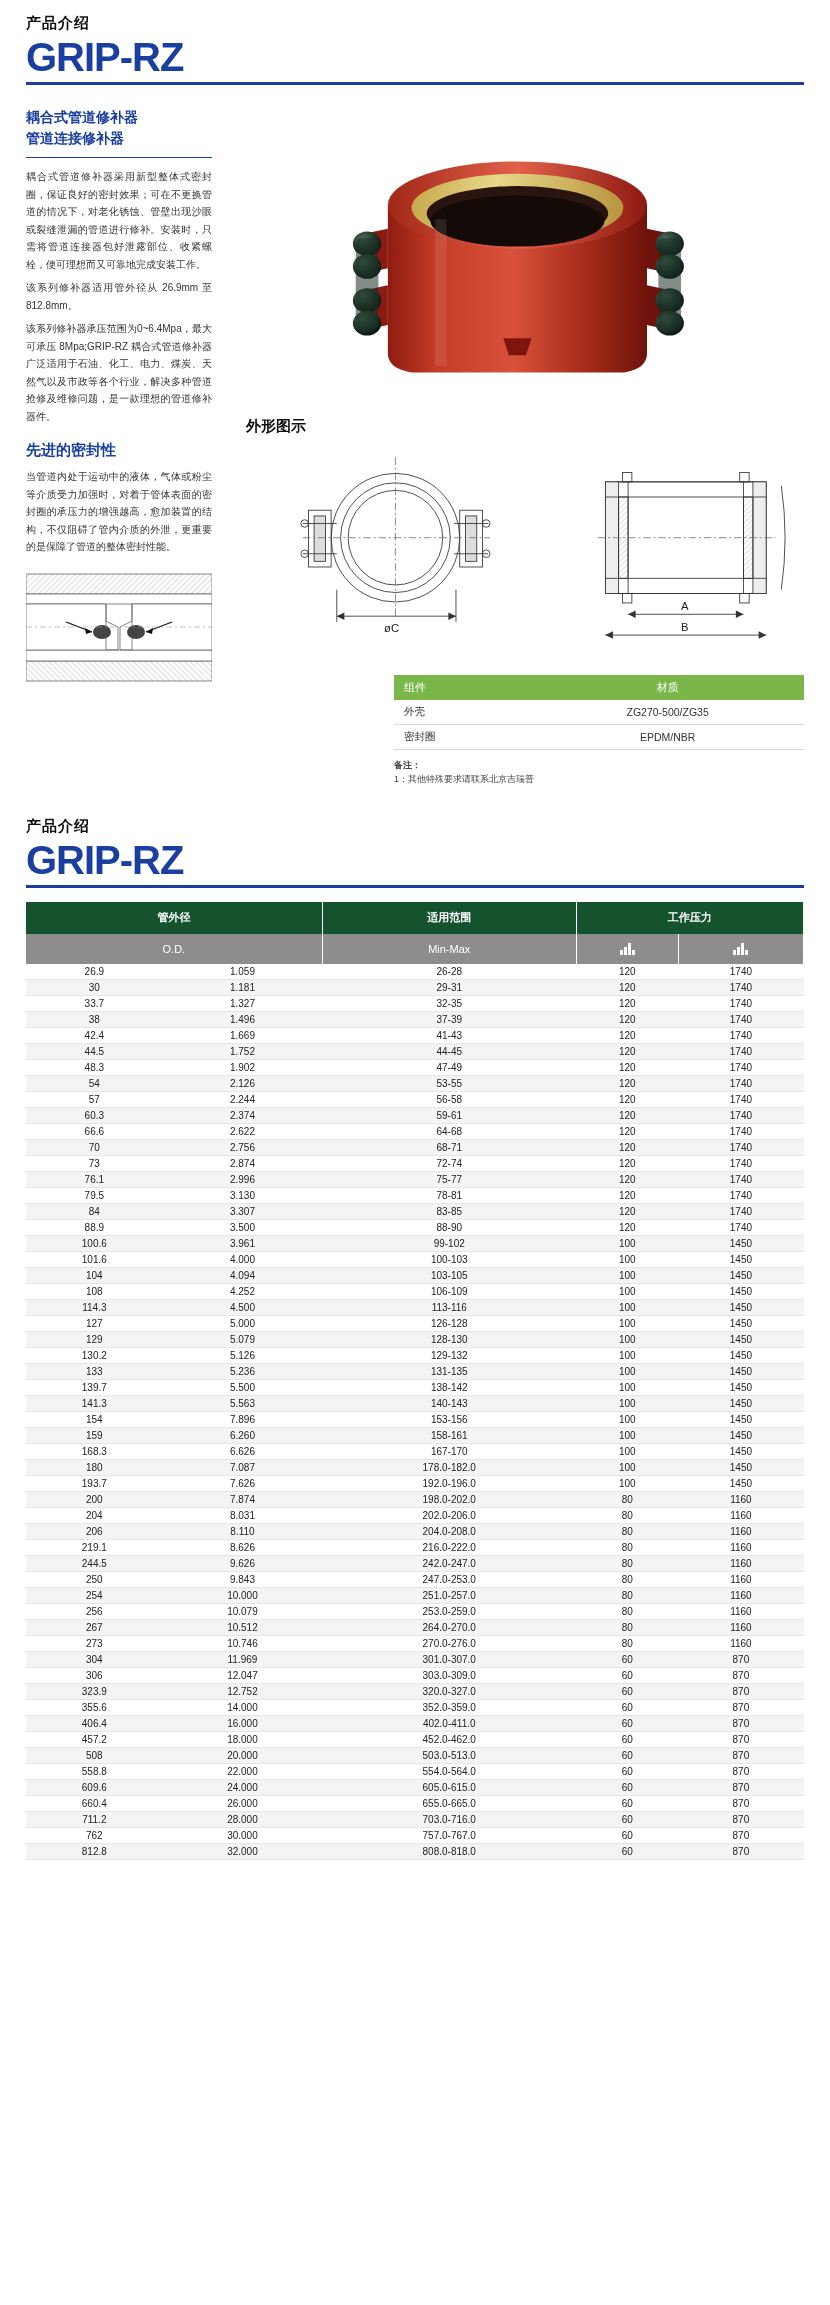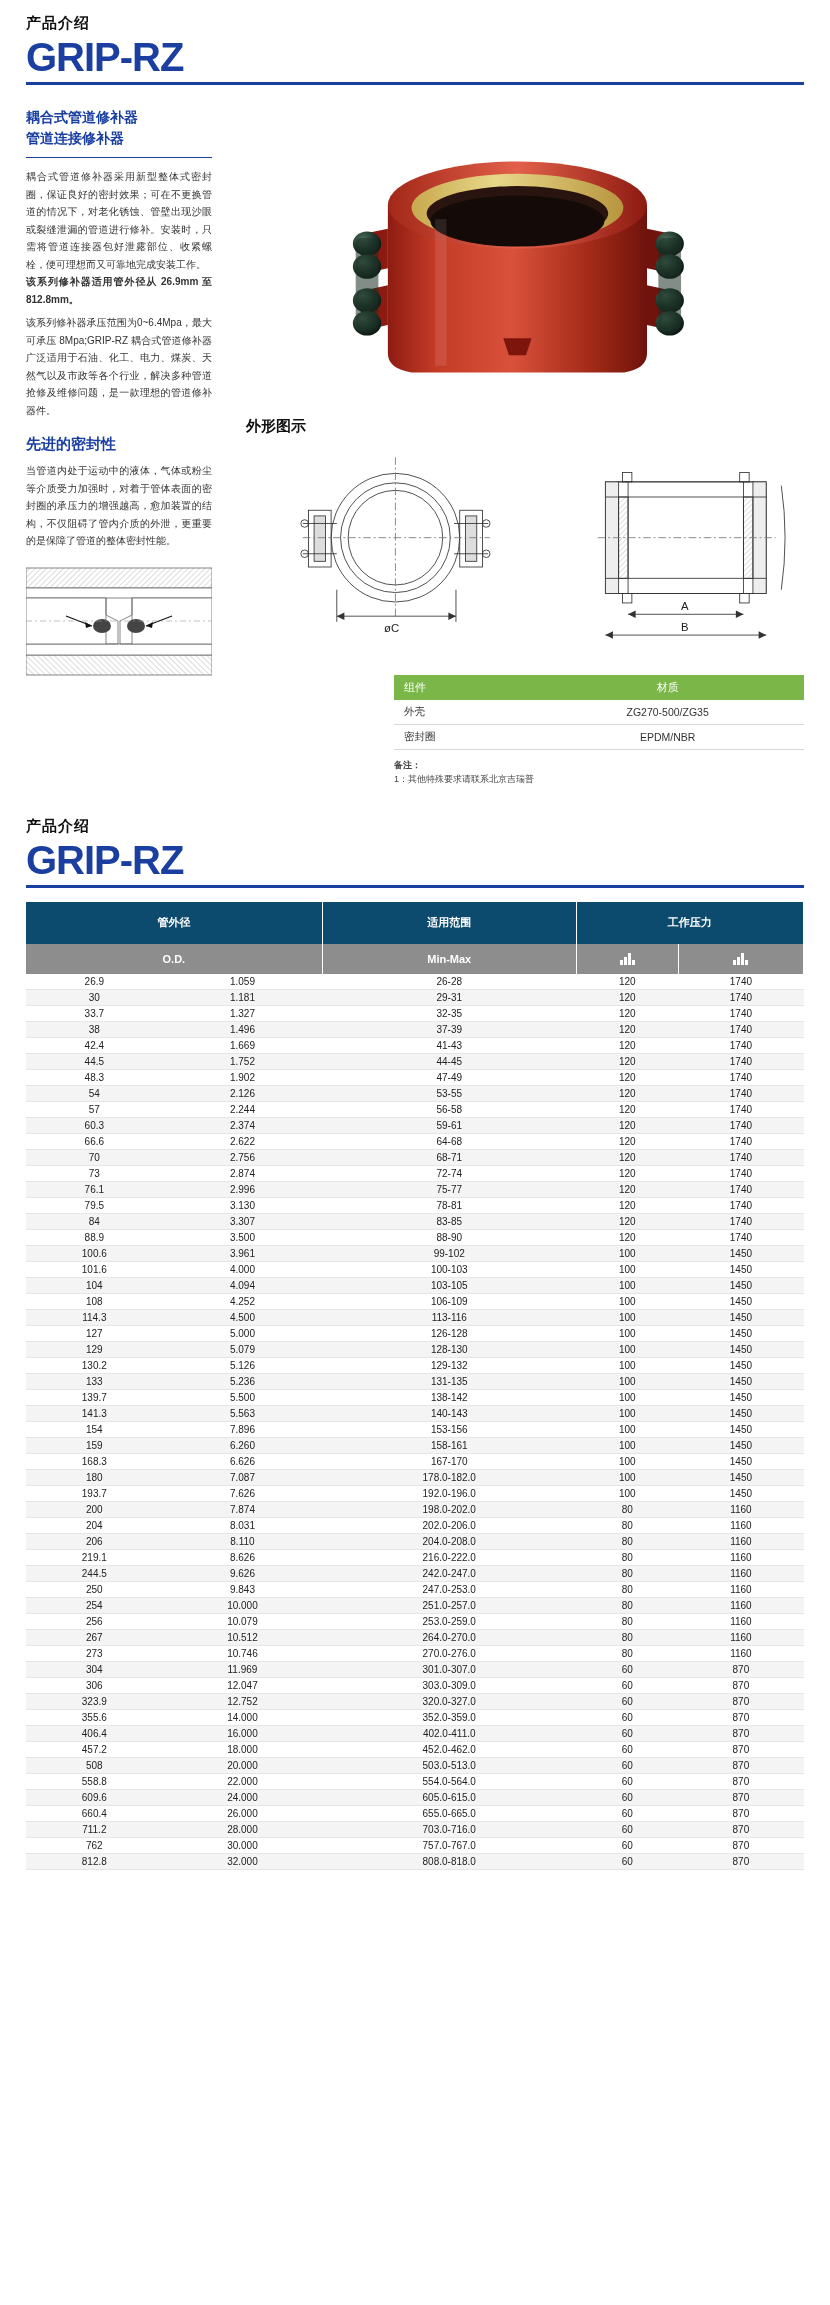--- a/index.html
+++ b/index.html
@@ -70,26 +70,26 @@
     width: 410px; margin: 8px 0 0 auto; font-size: 9px; color: #444; line-height: 1.6;
   }
   .note b { font-weight: bold; }
 
   
   .sec2 { padding: 30px 26px 20px 26px; }
   .spec-table {
     width: 100%; border-collapse: collapse; font-size: 10px; margin-top: 14px;
   }
   .spec-table thead tr.g th {
-    background: #0c4a6e; color: #fff; font-size: 11px; font-weight: bold;
+    background: #14532d; color: #fff; font-size: 11px; font-weight: bold;
     padding: 0 4px; text-align: center; border-right: 1px solid #fff;
-    height: 42px; vertical-align: middle;
+    height: 32px; vertical-align: middle;
   }
   .spec-table thead tr.gray th {
-    background: #8d8d8d; color: #fff; font-size: 11px; font-weight: bold;
+    background: #8d8d8d; color: #fff; font-size: 11px; font-weight: normal;
     padding: 7px 4px; text-align: center; border-right: 1px solid #fff;
   }
   .spec-table thead tr.unit th {
     background: #e3e3e3; color: #333; font-size: 9px; font-weight: normal;
     padding: 3px 4px; text-align: center; border-right: 1px solid #fff;
   }
   .spec-table tbody td {
     text-align: center; padding: 2px 4px; font-size: 10px; color: #222;
     border-bottom: 1px solid #e6e6e6;
   }
@@ -110,21 +110,21 @@
     <div class="cols">
 
       <div class="left-col">
         <div class="subtitle">
           <div>耦合式管道修补器</div>
           <div>管道连接修补器</div>
         </div>
         <div class="rule-thin"></div>
 
         <div class="body-cn">耦合式管道修补器采用新型整体式密封圈，保证良好的密封效果；可在不更换管道的情况下，对老化锈蚀、管壁出现沙眼或裂缝泄漏的管道进行修补。安装时，只需将管道连接器包好泄露部位、收紧螺栓，便可理想而又可靠地完成安装工作。</div>
-        <div class="body-cn" style="font-weight:bold;">该系列修补器适用管外径从 26.9mm 至 812.8mm。</div>
+        <div class="body-cn" style="margin-top:6px;">该系列修补器适用管外径从 26.9mm 至 812.8mm。</div>
         <div class="body-cn" style="margin-top:6px;">该系列修补器承压范围为0~6.4Mpa，最大可承压 8Mpa;GRIP-RZ 耦合式管道修补器广泛适用于石油、化工、电力、煤炭、天然气以及市政等各个行业，解决多种管道抢修及维修问题，是一款理想的管道修补器件。</div>
 
         <div class="sec-head">先进的密封性</div>
         <div class="body-cn">当管道内处于运动中的液体，气体或粉尘等介质受力加强时，对着于管体表面的密封圈的承压力的增强越高，愈加装置的结构，不仅阻碍了管内介质的外泄，更重要的是保障了管道的整体密封性能。</div>
 
         <div class="seal-diagram">
           <svg viewBox="0 0 186 120" width="186" height="120">
             <defs>
               <pattern id="hatch" width="4" height="4" patternTransform="rotate(45)" patternUnits="userSpaceOnUse">
                 <line x1="0" y1="0" x2="0" y2="4" stroke="#999" stroke-width="0.7"></line>

